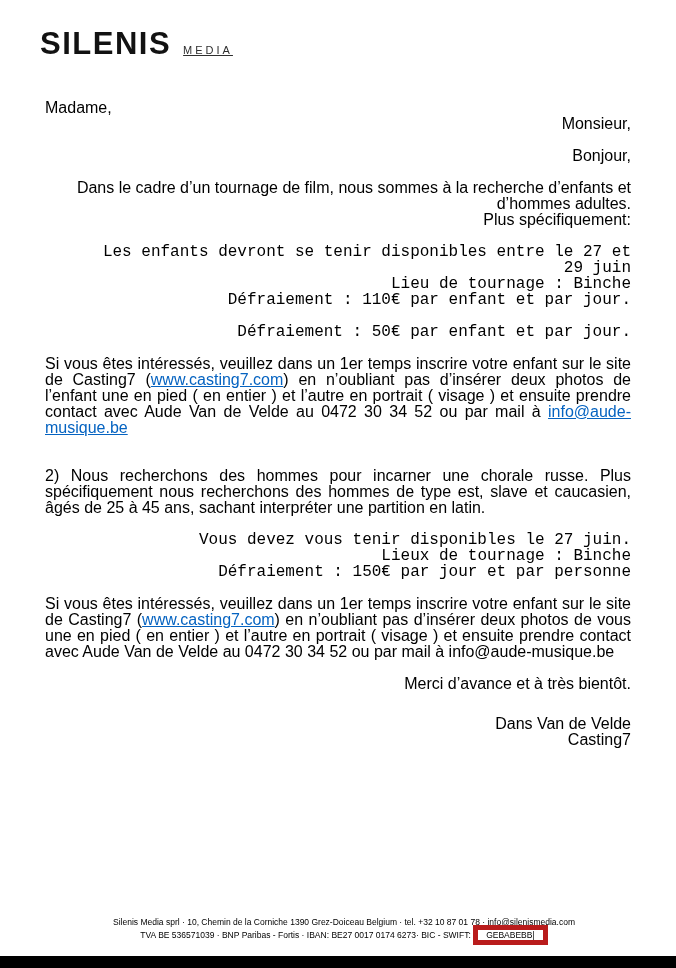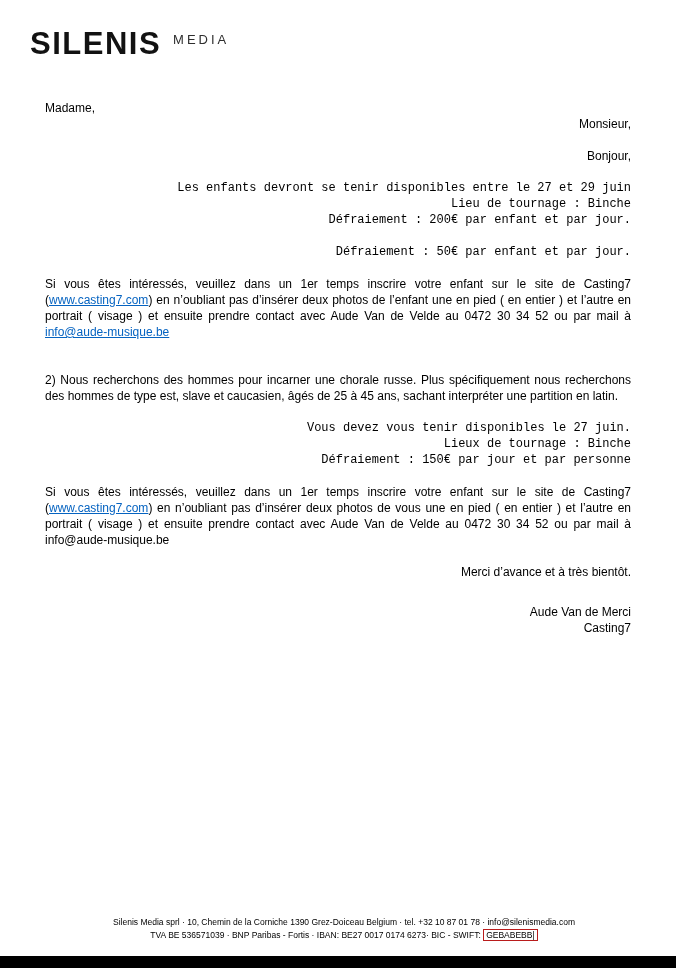--- a/index.html
+++ b/index.html
@@ -4,64 +4,68 @@
 <style>
   * { margin:0; padding:0; box-sizing:border-box; }
   html,body { background:#ffffff; }
   body {
     width:676px; height:968px; position:relative; overflow:hidden;
     font-family:"Liberation Sans", sans-serif; color:#000;
   }
   .page { position:absolute; inset:0; background:#fff; }
 
   
-  .brand { position:absolute; top:28px; left:30px; display:flex; align-items:flex-start; }
+  .brand { position:absolute; top:28px; left:40px; display:flex; align-items:flex-start; }
   .brand-main { font-size:31px; font-weight:700; letter-spacing:1.5px; color:#121212; line-height:1; }
-  .brand-sub { font-size:13px; font-weight:400; letter-spacing:3px; color:#2e2e2e; margin-left:12px; margin-top:4px; }
+  .brand-sub { font-size:11px; font-weight:400; letter-spacing:3px; color:#2e2e2e; margin-left:12px; margin-top:16px;text-decoration:underline; }
 
   
-  .content { position:absolute; top:100px; left:45px; width:586px; font-size:12px; line-height:16px; color:#000; }
+  .content { position:absolute; top:100px; left:45px; width:586px; font-size:16px; line-height:16px; color:#000; }
   .blk { margin:0 0 16px 0;text-align:right; }
   .blk-tight { margin:0; }
   .justify { text-align:justify; }
   .indent { padding-left:43px;font-family:Liberation Mono, monospace; }
   .after-contact1 { margin-bottom:32px; }
   .after-closing { margin-bottom:24px; }
   .sig { text-align:right; }
   a.link { color:#0563c1; text-decoration:underline; cursor:pointer; }
 
   
   .footer { position:absolute; left:6px; top:916px; width:676px; text-align:center; font-size:8.5px; line-height:13px; color:#000; }
-  .swift-sel { border:1px solid #b91c1c; padding:0 2px; background:#fff; }
+  .swift-sel { border:5px solid #b91c1c; padding:0 8px; background:#fff; }
 
   .bottom-edge { position:absolute; left:0; bottom:0; width:676px; height:12px; background:#000; }
 </style>
 </head>
 <body>
 
 <div class="page">
 
   <header class="brand">
     <span class="brand-main">SILENIS</span>
     <span class="brand-sub">MEDIA</span>
   </header>
 
   <main class="content">
 
     <p class="blk-tight">Madame,</p>
     <p class="blk">Monsieur,</p>
 
     <p class="blk">Bonjour,</p>
 
+    <div class="blk">
+      <p>Dans le cadre d’un tournage de film, nous sommes à la recherche d’enfants et d’hommes adultes.</p>
+      <p>Plus spécifiquement:</p>
+    </div>
 
 
     <div class="blk indent">
       <p>Les enfants devront se tenir disponibles entre le 27 et 29 juin</p>
       <p>Lieu de tournage : Binche</p>
-      <p>Défraiement : 200€ par enfant et par jour.</p>
+      <p>Défraiement : 110€ par enfant et par jour.</p>
     </div>
 
     <div class="blk indent">
       <p>Défraiement : 50€ par enfant et par jour.</p>
     </div>
 
     <p class="blk justify after-contact1"><span>Si vous êtes intéressés, veuillez dans un 1er temps inscrire votre enfant sur le site de Casting7 (</span><a class="link">www.casting7.com</a><span>) en n’oubliant pas d’insérer deux photos de l’enfant une en pied ( en entier ) et l’autre en portrait ( visage ) et ensuite prendre contact avec Aude Van de Velde au 0472 30 34 52 ou par mail à </span><a class="link">info@aude-musique.be</a></p>
 
     <p class="blk justify">2) Nous recherchons des hommes pour incarner une chorale russe. Plus spécifiquement nous recherchons des hommes de type est, slave et caucasien, âgés de 25 à 45 ans, sachant interpréter une partition en latin.</p>
 
@@ -69,21 +73,21 @@
       <p>Vous devez vous tenir disponibles le 27 juin.</p>
       <p>Lieux de tournage : Binche</p>
       <p>Défraiement : 150€ par jour et par personne</p>
     </div>
 
     <p class="blk justify"><span>Si vous êtes intéressés, veuillez dans un 1er temps inscrire votre enfant sur le site de Casting7 (</span><a class="link">www.casting7.com</a><span>) en n’oubliant pas d’insérer deux photos de vous une en pied ( en entier ) et l’autre en portrait ( visage ) et ensuite prendre contact avec Aude Van de Velde au 0472 30 34 52 ou par mail à info@aude-musique.be</span></p>
 
     <p class="blk after-closing">Merci d’avance et à très bientôt.</p>
 
     <div class="sig">
-      <p>Aude Van de Merci</p>
+      <p>Dans Van de Velde</p>
       <p>Casting7</p>
     </div>
 
   </main>
 
   <footer class="footer">
     <p>Silenis Media sprl · 10, Chemin de la Corniche 1390 Grez-Doiceau Belgium · tel. +32 10 87 01 78 · info@silenismedia.com</p>
     <p><span>TVA BE 536571039 · BNP Paribas - Fortis · IBAN: BE27 0017 0174 6273· BIC - SWIFT: </span><span class="swift-sel">GEBABEBB|</span></p>
   </footer>
 

